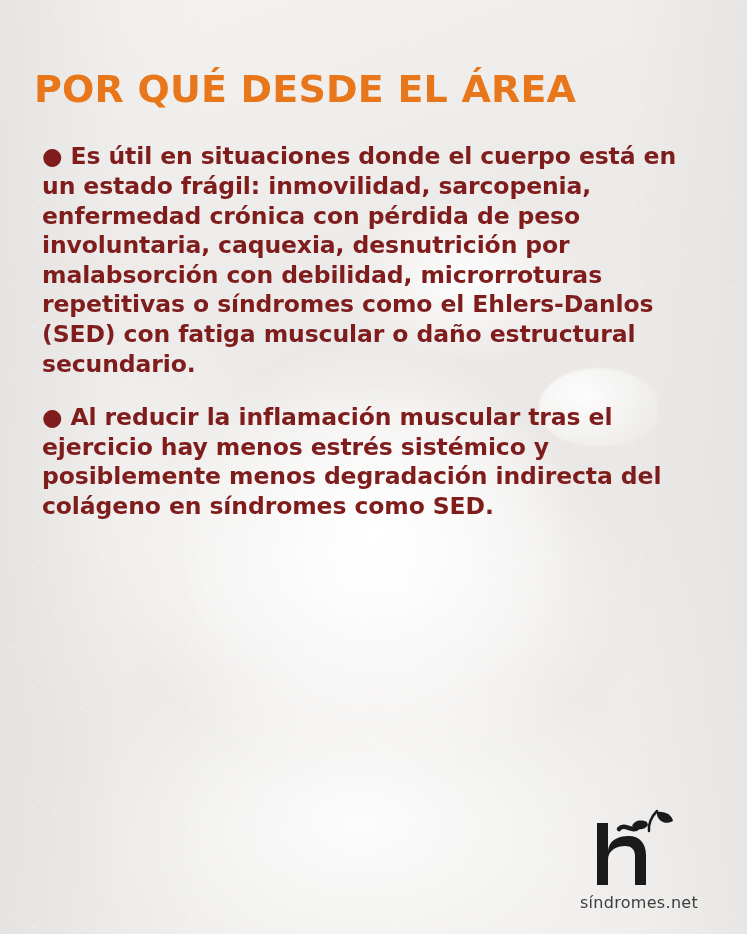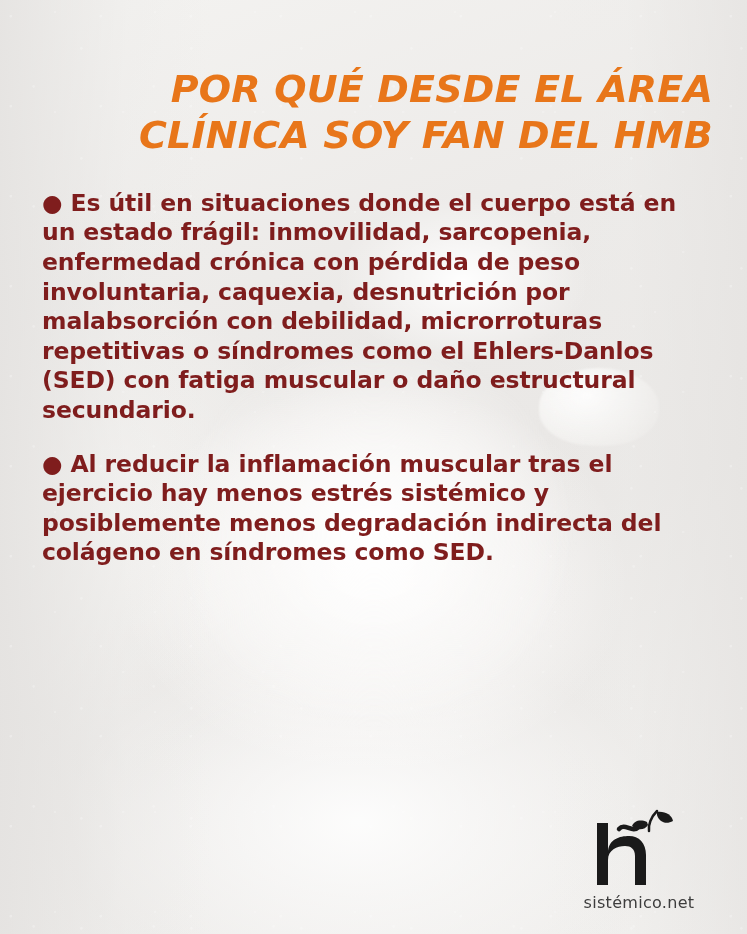--- a/index.html
+++ b/index.html
@@ -78,28 +78,27 @@
 
   
   .content {
     position: relative;
     z-index: 3;
     padding: 0 24px;
   }
   .title {
     margin: 0;
     padding: 66px 10px 0 10px;
-    text-align: right;
+    text-align: left;
     color: #e8761a;
     font-family: "DejaVu Sans", sans-serif;
     font-weight: bold;
     font-size: 38px;
     line-height: 1.22;
     letter-spacing: 0.2px;
-    font-style: italic;
   }
   .body-block {
     margin: 30px 16px 0 18px;
   }
   .para {
     margin: 0 0 24px 0;
     color: #7f1d1d;
     font-family: "DejaVu Sans", sans-serif;
     font-weight: bold;
     font-size: 23.5px;
@@ -141,21 +140,20 @@
     <div class="bg-scoop"></div>
     <div class="bg-shade-left"></div>
     <div class="bg-shade-right"></div>
     <div class="bg-grain"></div>
   </div>
 
   <div class="content">
 
     <h1 class="title">
       <span>POR QUÉ DESDE EL ÁREA</span><br>
-      <span>CLÍNICA SOY FAN DEL HMB</span>
     </h1>
 
     <div class="body-block">
       <p class="para">● Es útil en situaciones donde el cuerpo está en un estado frágil: inmovilidad, sarcopenia, enfermedad crónica con pérdida de peso involuntaria, caquexia, desnutrición por malabsorción con debilidad, microrroturas repetitivas o síndromes como el Ehlers-Danlos (SED) con fatiga muscular o daño estructural secundario.</p>
       <p class="para">● Al reducir la inflamación muscular tras el ejercicio hay menos estrés sistémico y posiblemente menos degradación indirecta del colágeno en síndromes como SED.</p>
     </div>
 
   </div>
 
   <div class="logo-wrap">
@@ -165,16 +163,16 @@
         <path d="M78 6 C72 12, 69 20, 70 26" stroke="#1a1a1a" stroke-width="2.5" fill="none" stroke-linecap="round"></path>
         <path d="M78 7 C86 6, 93 10, 94 16 C87 20, 80 17, 78 10 Z" fill="#1a1a1a"></path>
         <path d="M68 17 C61 14, 55 16, 53 21 C59 26, 66 25, 69 20 Z" fill="#1a1a1a"></path>
 
         <path d="M40 24 C46 17, 53 29, 60 22" stroke="#1a1a1a" stroke-width="4.5" fill="none" stroke-linecap="round"></path>
 
         <rect x="18" y="18" width="11" height="62" fill="#1a1a1a"></rect>
         <path d="M29 48 C29 34, 41 31, 50 31 C60 31, 67 38, 67 50 L67 80 L56 80 L56 51 C56 44, 52 41, 46 41 C38 41, 29 45, 29 55 Z" fill="#1a1a1a"></path>
       </svg>
     </div>
-    <div class="logo-text">sistémico.net</div>
+    <div class="logo-text">síndromes.net</div>
   </div>
 
 </div>
 
 </body></html>

